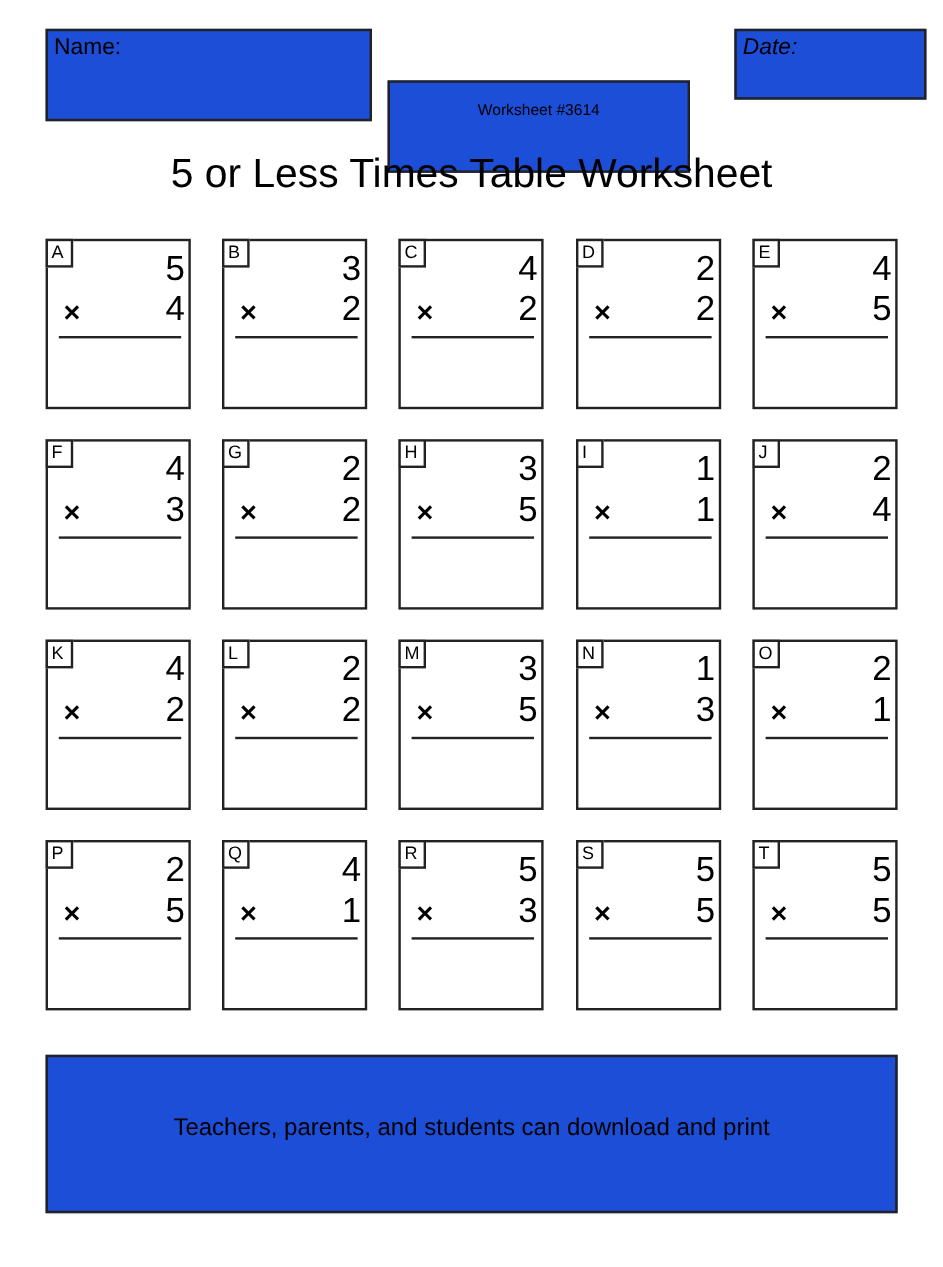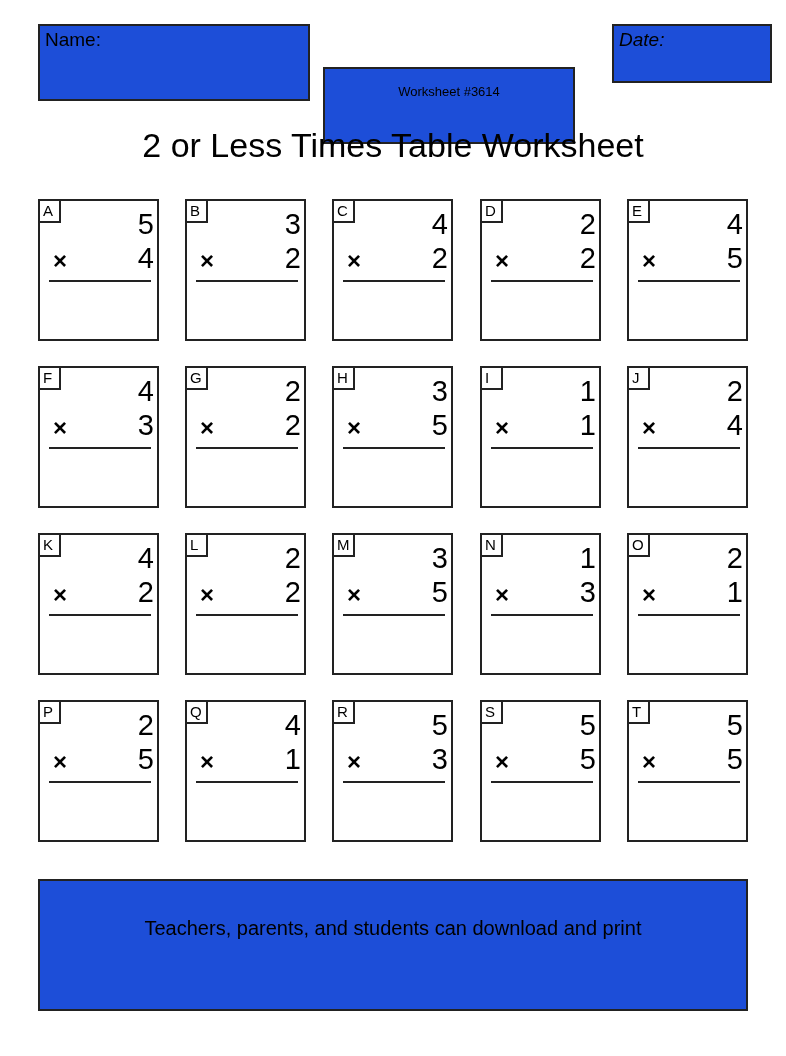--- a/index.html
+++ b/index.html
@@ -10,38 +10,38 @@
     #name-box { left: 38px; top: 24px; width: 272px; height: 77px; }
     #ws-box { left: 323px; top: 24px; width: 252px; height: 77px; text-align: center; font-size: 13px; line-height: 30px; padding-top: 8px; margin-top: 43px; }
     #date-box { left: 612px; top: 24px; width: 160px; height: 59px; font-style: italic; }
     #title { position: absolute; left: 0; top: 126px; width: 786px; text-align: center; font-size: 34px; }
     .prob { position: absolute; width: 121px; height: 142px; border: 2px solid #222; }
     .prob .lbl { position: absolute; left: -2px; top: -2px; width: 23px; height: 24px; border: 2px solid #222; font-size: 15px; line-height: 19px; padding-left: 3px; background: #fff; }
     .prob .top { position: absolute; right: 3px; top: 6px; font-size: 29px; line-height: 34px; }
     .prob .bot { position: absolute; right: 3px; top: 40px; font-size: 29px; line-height: 34px; }
     .prob .times { position: absolute; left: 13px; top: 46px; font-size: 24px; line-height: 28px; font-weight: bold; }
     .prob .rule { position: absolute; left: 9px; right: 6px; top: 79px; height: 2px; background: #222; }
-    #footer { left: 38px; top: 879px; width: 710px; height: 132px; text-align: center; font-size: 20px; line-height: 35px; padding-top: 30px; }
+    #footer { left: 38px; top: 879px; width: 710px; height: 132px; text-align: center; font-size: 20px; line-height: 35px; padding-top: 42px; }
   </style>
 </head>
 <body>
 
 <div class="box" id="name-box">
   <span class="hdr-label">Name:</span>
 </div>
 
 <div class="box" id="ws-box">
   <div>Worksheet #3614</div>
 </div>
 
 <div class="box" id="date-box">
   <span class="hdr-label">Date:</span>
 </div>
 
-<div id="title">2 or Less Times Table Worksheet</div>
+<div id="title">5 or Less Times Table Worksheet</div>
 
 <div id="grid">
     <div class="prob" style="left: 38px; top: 199px;">
       <div class="lbl">A</div>
       <div class="top">5</div>
       <div class="times">×</div>
       <div class="bot">4</div>
       <div class="rule"></div>
     </div>
     <div class="prob" style="left: 185px; top: 199px;">

